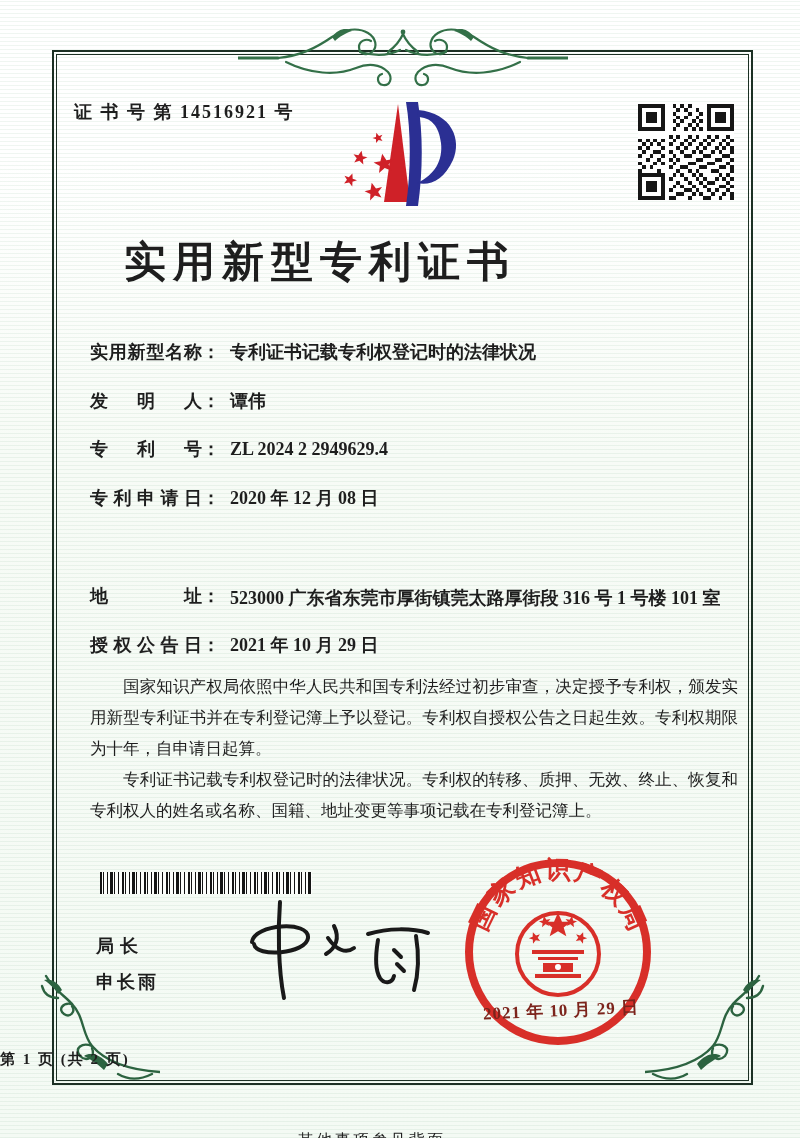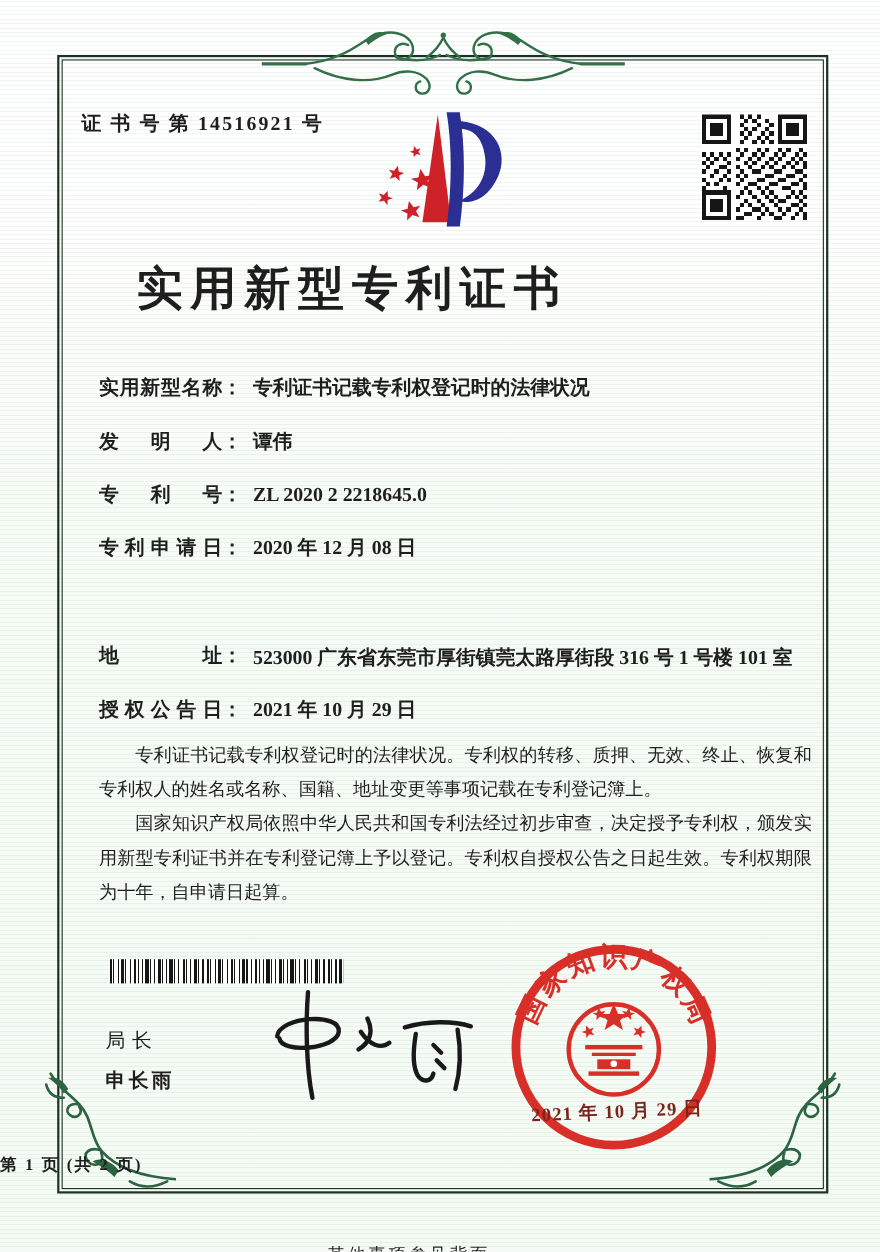--- a/index.html
+++ b/index.html
@@ -30,21 +30,21 @@
   .grant-no{left:340px;top:633px;font-size:18px;font-weight:600;white-space:nowrap;}
   .body-text{left:90px;top:671px;width:648px;font-size:16.5px;line-height:31px;text-align:justify;}
   .body-text p{margin:0;text-indent:2em;}
   .barcode{
     left:100px;top:872px;width:212px;height:22px;
     background:repeating-linear-gradient(90deg,
       #151515 0 2px,#fdfefc 2px 3px,#151515 3px 4px,#fdfefc 4px 7px,
       #151515 7px 8px,#fdfefc 8px 10px,#151515 10px 13px,#fdfefc 13px 14px,
       #151515 14px 15px,#fdfefc 15px 18px,#151515 18px 19px,#fdfefc 19px 22px);
   }
-  .signer-title{left:96px;top:934px;font-size:18px;letter-spacing:6px;font-weight:400;}
+  .signer-title{left:96px;top:934px;font-size:18px;letter-spacing:6px;font-weight:700;}
   .signer-name{left:96px;top:970px;font-size:18px;letter-spacing:3px;font-weight:600;}
   .sig-svg{left:228px;top:896px;z-index:3;}
   .seal-svg{left:458px;top:852px;z-index:4;opacity:.94;}
   .seal-date{
     left:468px;top:999px;width:186px;text-align:center;z-index:5;
     color:#7c241c;font-size:17px;font-weight:700;letter-spacing:1px;
     transform:rotate(-2.5deg);white-space:nowrap;
   }
   .page-info{left:0;top:1050px;width:694px;font-size:15px;font-weight:600;letter-spacing:2px;}
   .back-note{left:0;top:1130px;width:744px;text-align:center;font-size:15.5px;font-weight:400;letter-spacing:3px;}
@@ -149,35 +149,35 @@
 
   <div class="abs title">实用新型专利证书</div>
 
   <div class="abs field-row" style="top:340px">
     <span class="flabel">实用新型名称</span><span>：</span><span class="fvalue">专利证书记载专利权登记时的法律状况</span>
   </div>
   <div class="abs field-row" style="top:389px">
     <span class="flabel">发明人</span><span>：</span><span class="fvalue">谭伟</span>
   </div>
   <div class="abs field-row" style="top:437px">
-    <span class="flabel">专利号</span><span>：</span><span class="fvalue">ZL 2020 2 2218645.0</span>
+    <span class="flabel">专利号</span><span>：</span><span class="fvalue">ZL 2024 2 2949629.4</span>
   </div>
   <div class="abs field-row" style="top:486px">
     <span class="flabel">专利申请日</span><span>：</span><span class="fvalue">2020 年 12 月 08 日</span>
   </div>
   <div class="abs field-row" style="top:584px">
     <span class="flabel">地址</span><span>：</span><span class="fvalue wrap">523000 广东省东莞市厚街镇莞太路厚街段 316 号 1 号楼 101 室</span>
   </div>
   <div class="abs field-row" style="top:633px">
     <span class="flabel">授权公告日</span><span>：</span><span class="fvalue">2021 年 10 月 29 日</span>
   </div>
 
   <div class="abs body-text">
+    <p>国家知识产权局依照中华人民共和国专利法经过初步审查，决定授予专利权，颁发实用新型专利证书并在专利登记簿上予以登记。专利权自授权公告之日起生效。专利权期限为十年，自申请日起算。</p>
     <p>专利证书记载专利权登记时的法律状况。专利权的转移、质押、无效、终止、恢复和专利权人的姓名或名称、国籍、地址变更等事项记载在专利登记簿上。</p>
-    <p>国家知识产权局依照中华人民共和国专利法经过初步审查，决定授予专利权，颁发实用新型专利证书并在专利登记簿上予以登记。专利权自授权公告之日起生效。专利权期限为十年，自申请日起算。</p>
   </div>
 
   <div class="abs barcode"></div>
 
   <div class="abs signer-title">局长</div>
   <div class="abs signer-name">申长雨</div>
 
   <svg class="abs sig-svg" width="210" height="108" viewBox="0 0 210 108">
     <g stroke="#191919" fill="none" stroke-width="4" stroke-linecap="round">
       <path d="M52,6 C50,32 50,72 56,102"></path>

